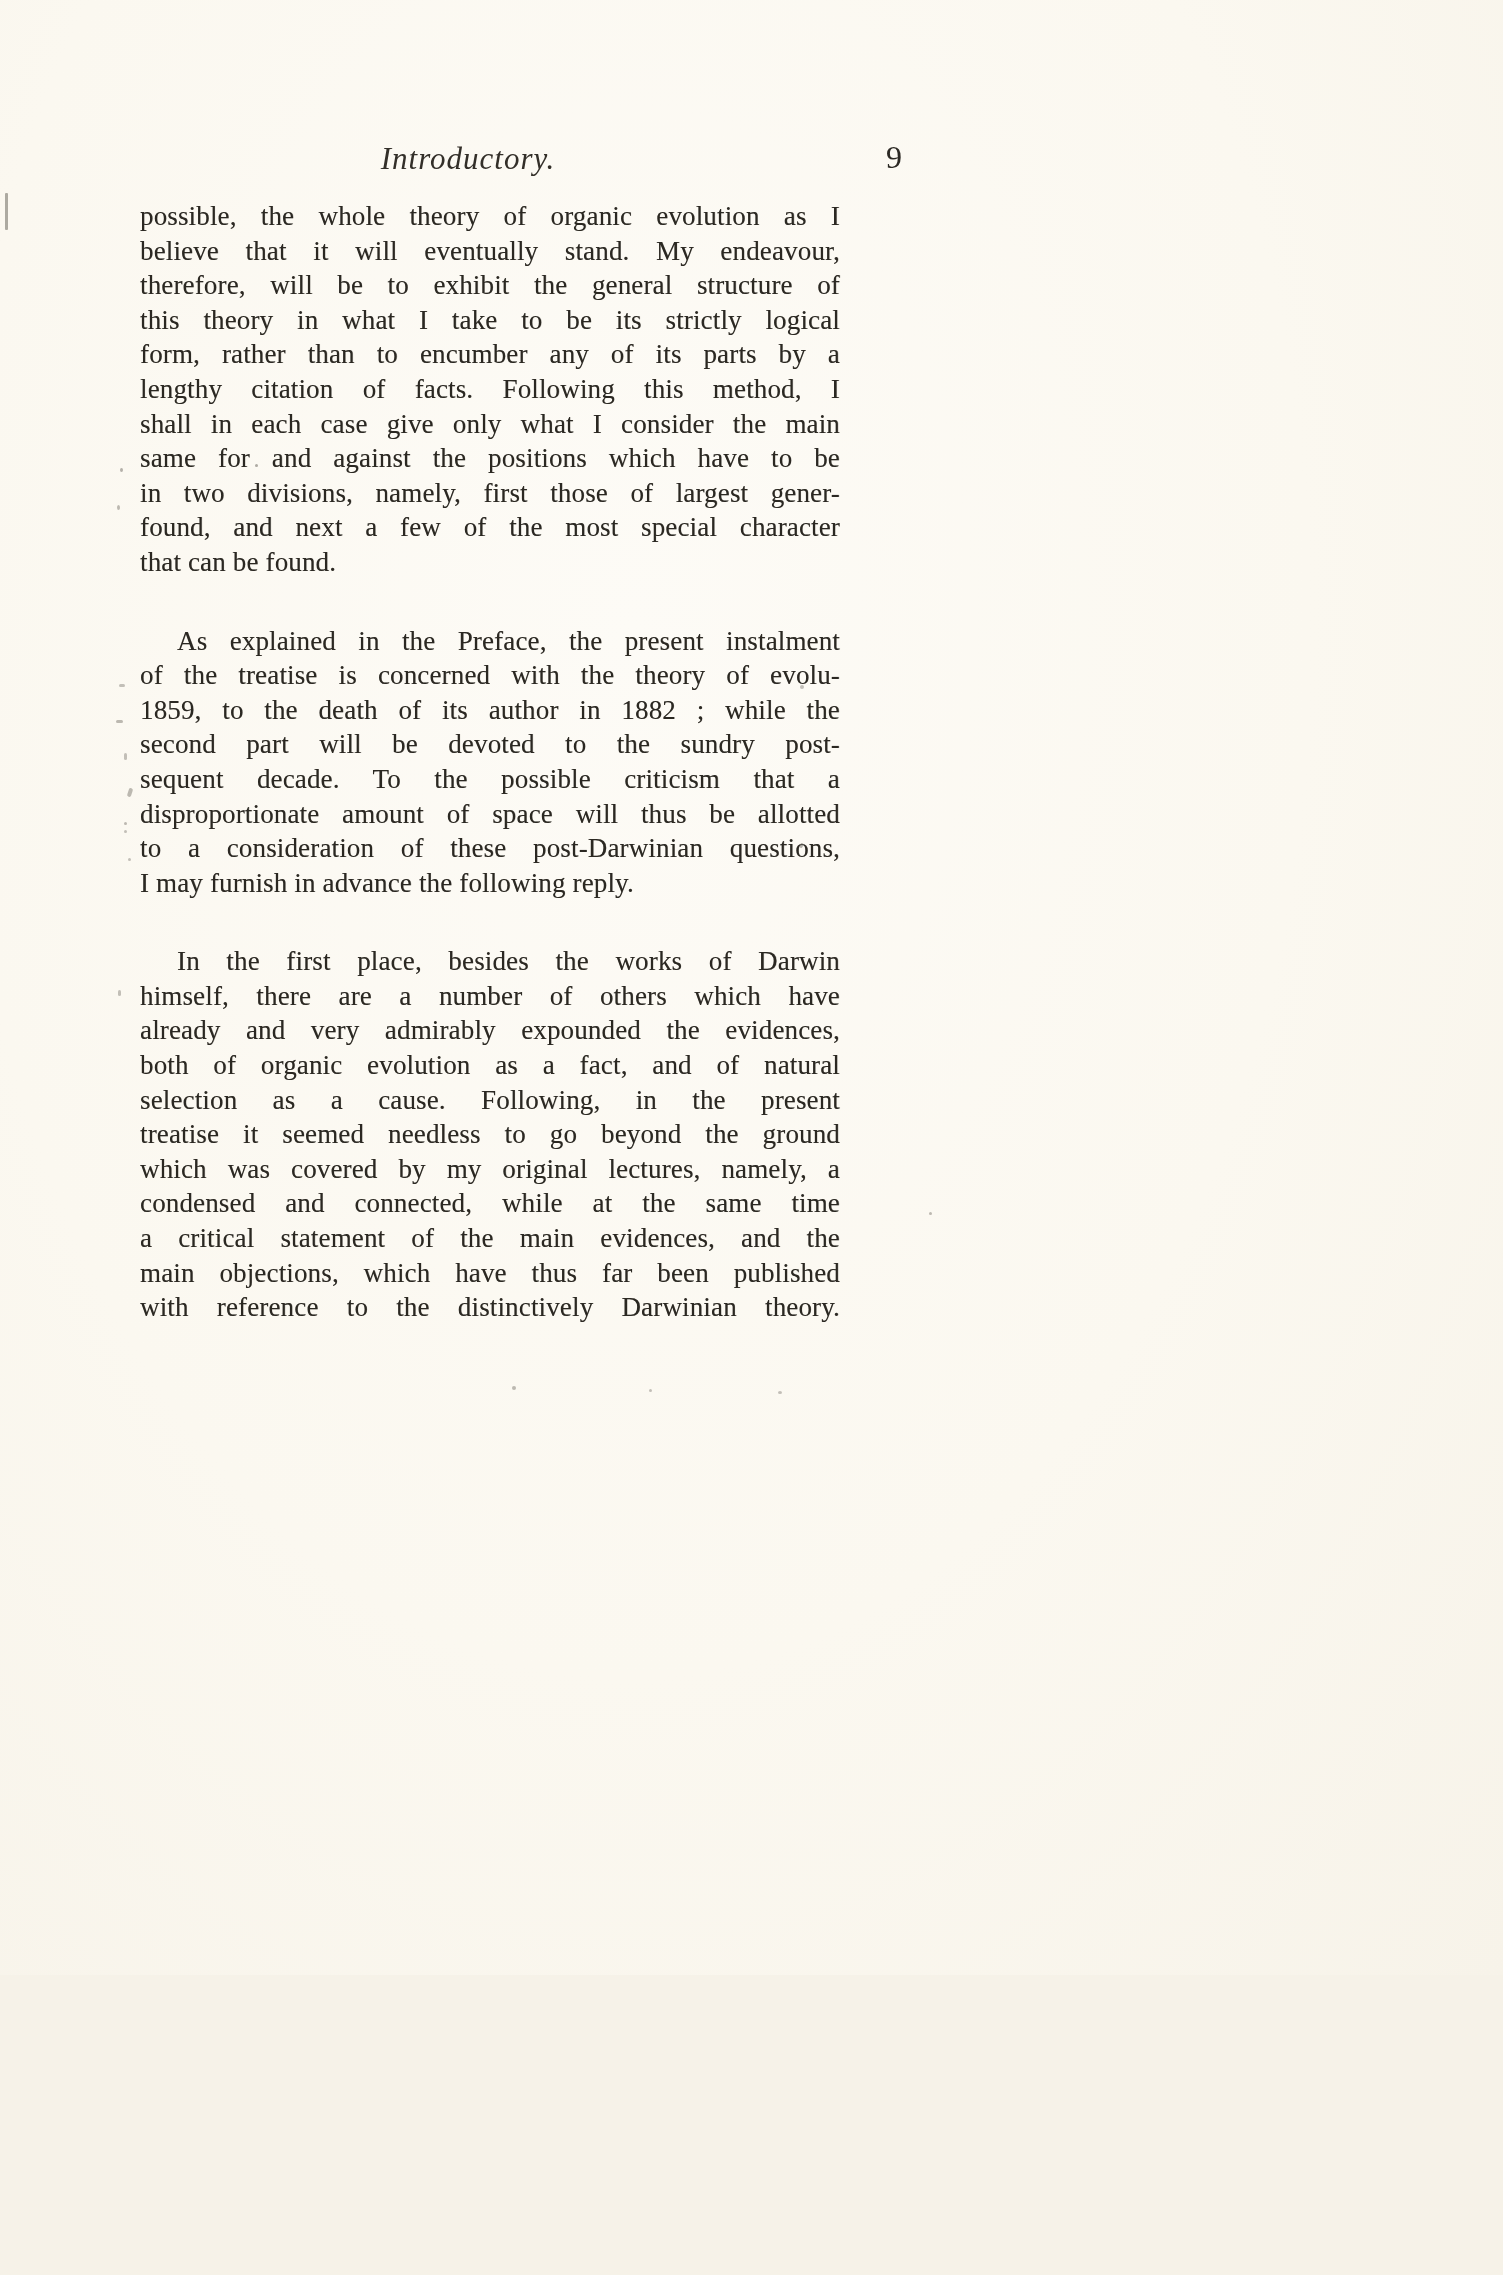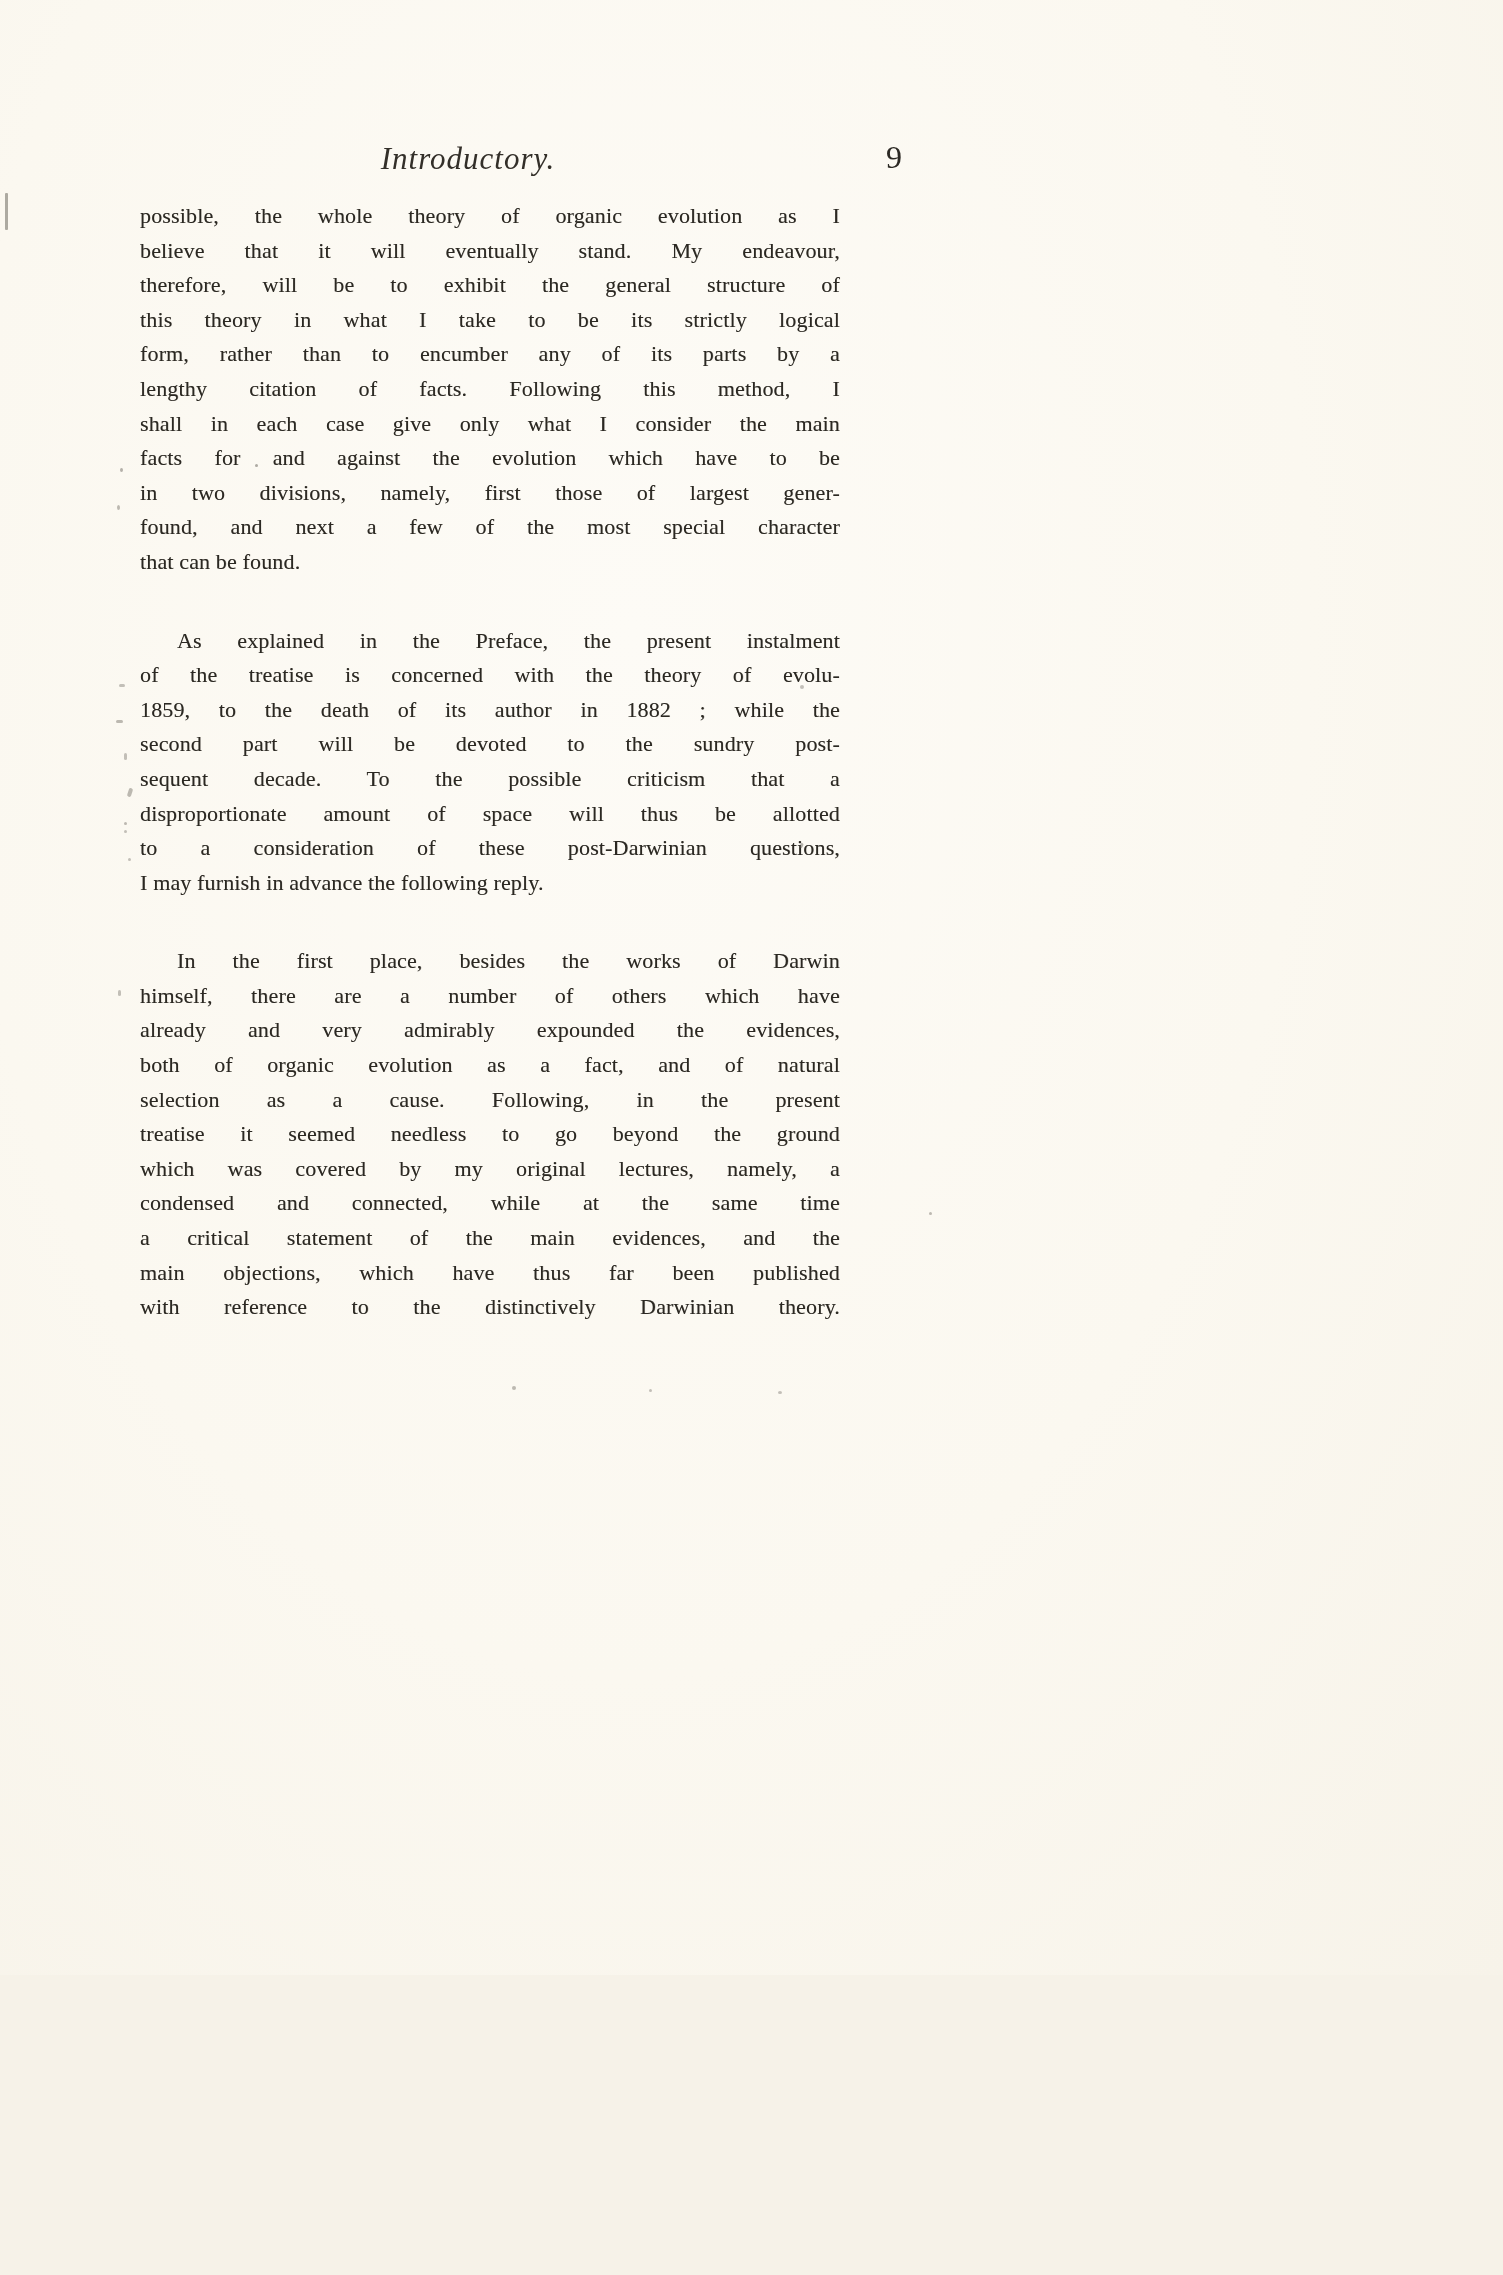--- a/index.html
+++ b/index.html
@@ -34,21 +34,21 @@
     top: 139px;
     left: 886px;
     font-size: 32px;
     color: #2c2924;
   }
   .text-block {
     position: absolute;
     top: 199px;
     left: 140px;
     width: 700px;
-    font-size: 22px;
+    font-size: 27px;
     line-height: 34.6px;
     letter-spacing: 0.15px;
     color: #2b2822;
     text-shadow: 0.3px 0.3px 0.4px rgba(44, 40, 34, 0.35);
   }
   .paragraph { margin: 0; }
   .line {
     text-align: justify;
     text-align-last: justify;
   }
@@ -75,21 +75,21 @@
 
   <main class="text-block">
       <div class="paragraph">
         <div class="line">possible, the whole theory of organic evolution as I</div>
         <div class="line">believe that it will eventually stand.  My endeavour,</div>
         <div class="line">therefore, will be to exhibit the general structure of</div>
         <div class="line">this theory in what I take to be its strictly logical</div>
         <div class="line">form, rather than to encumber any of its parts by a</div>
         <div class="line">lengthy citation of facts.  Following this method, I</div>
         <div class="line">shall in each case give only what I consider the main</div>
-        <div class="line">facts for and against the evolution which have to be</div>
+        <div class="line">same for and against the positions which have to be</div>
         <div class="line">in two divisions, namely, first those of largest gener-</div>
         <div class="line">found, and next a few of the most special character</div>
         <div class="line para-end">that can be found.</div>
       </div>
       <div class="paragraph">
         <div class="line indent">As explained in the Preface, the present  instalment</div>
         <div class="line">of the treatise is concerned with the theory of evolu-</div>
         <div class="line">1859, to the death of its author in 1882 ;  while the</div>
         <div class="line">second part will be devoted to the sundry post-</div>
         <div class="line">sequent decade.  To the possible criticism that a</div>

